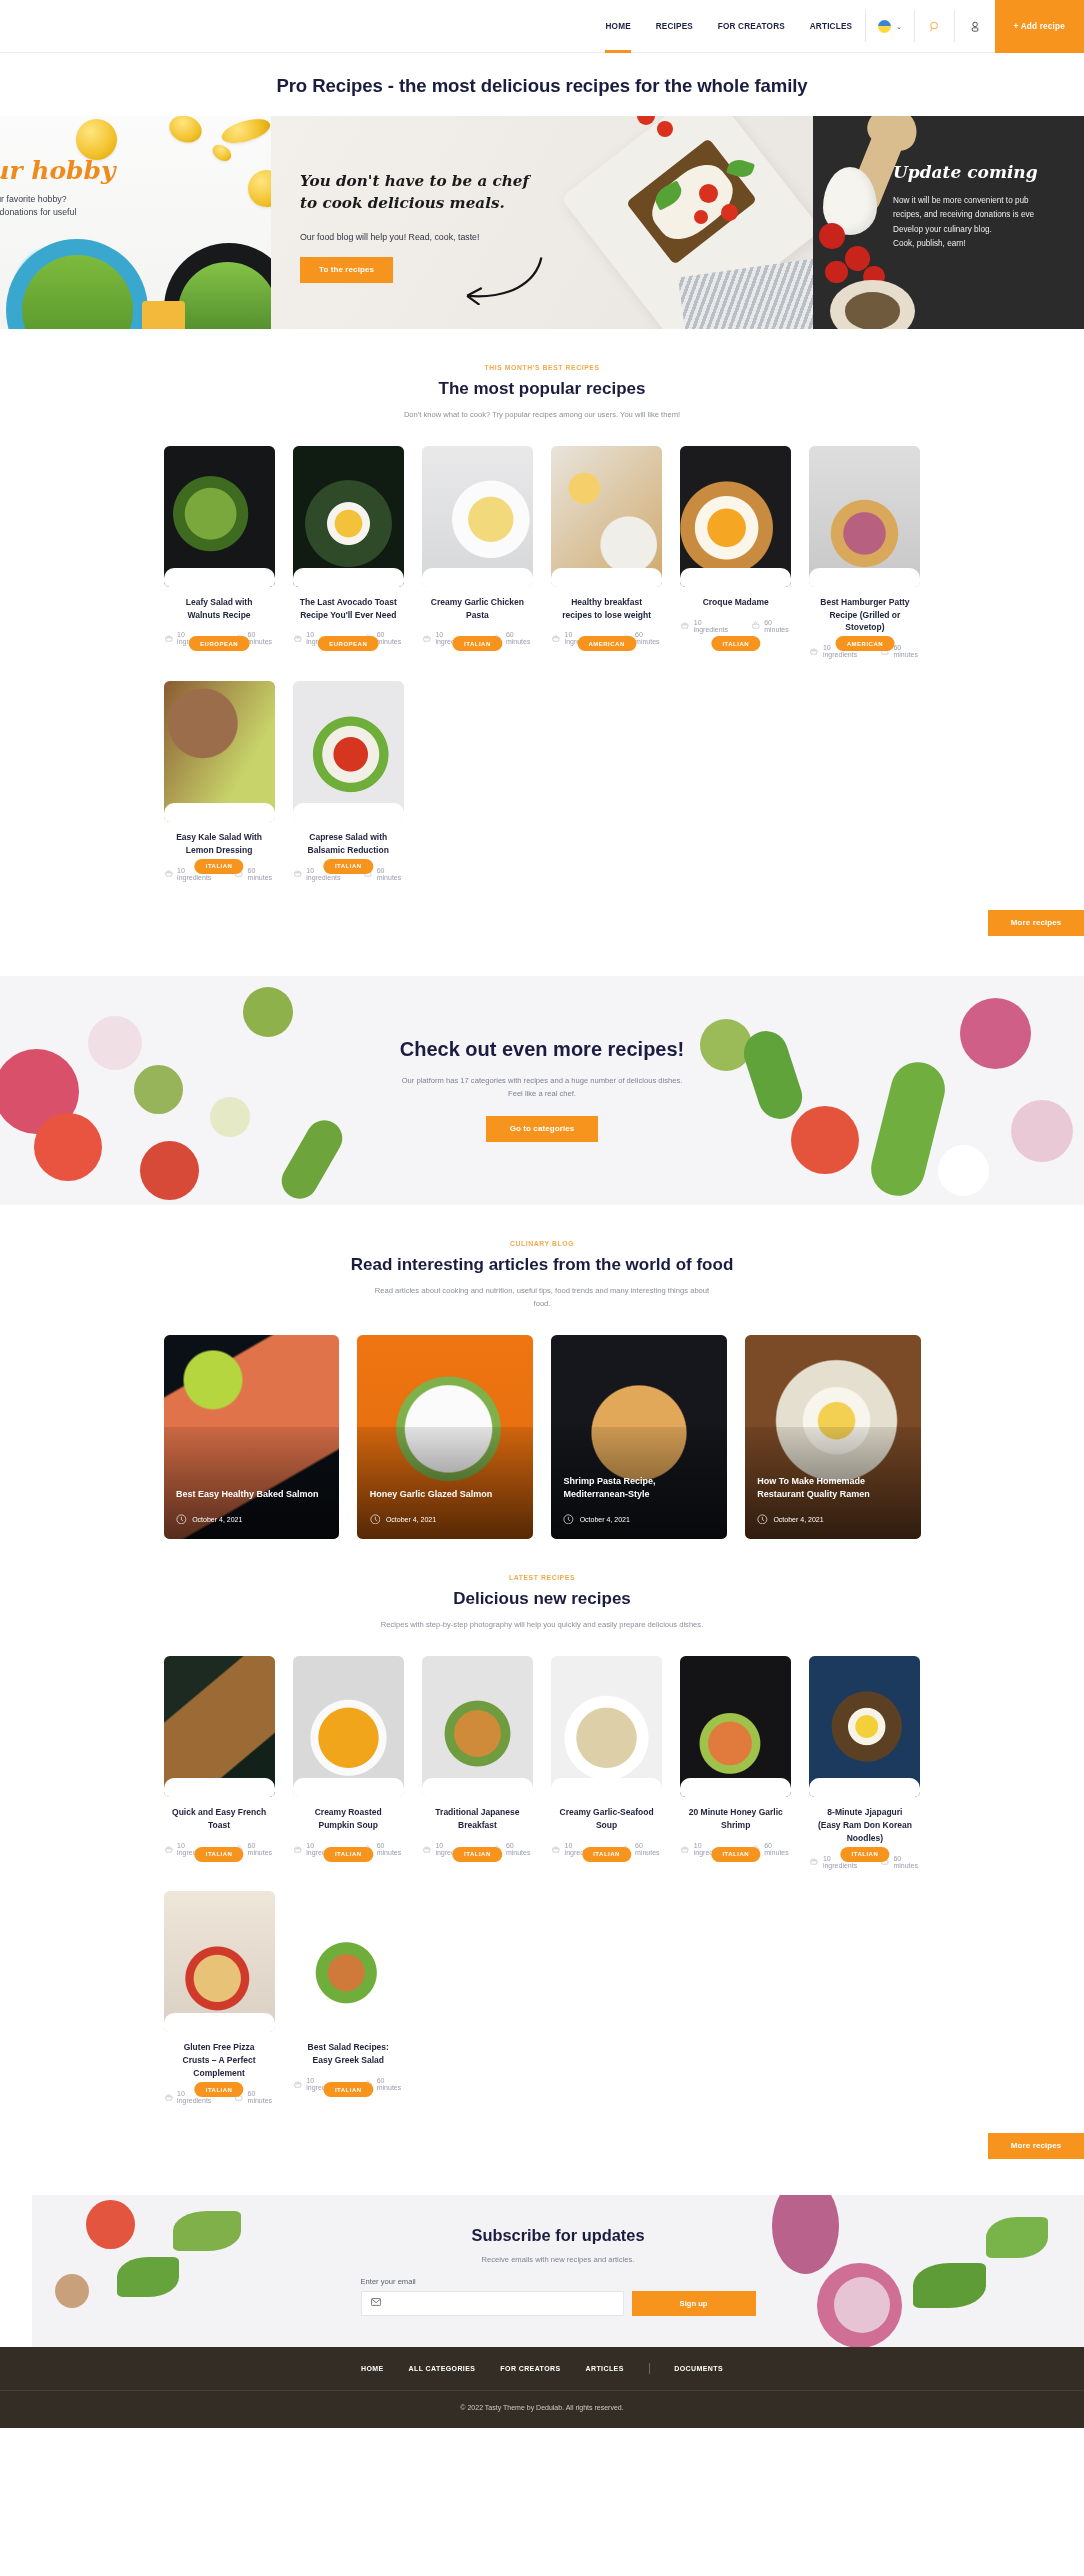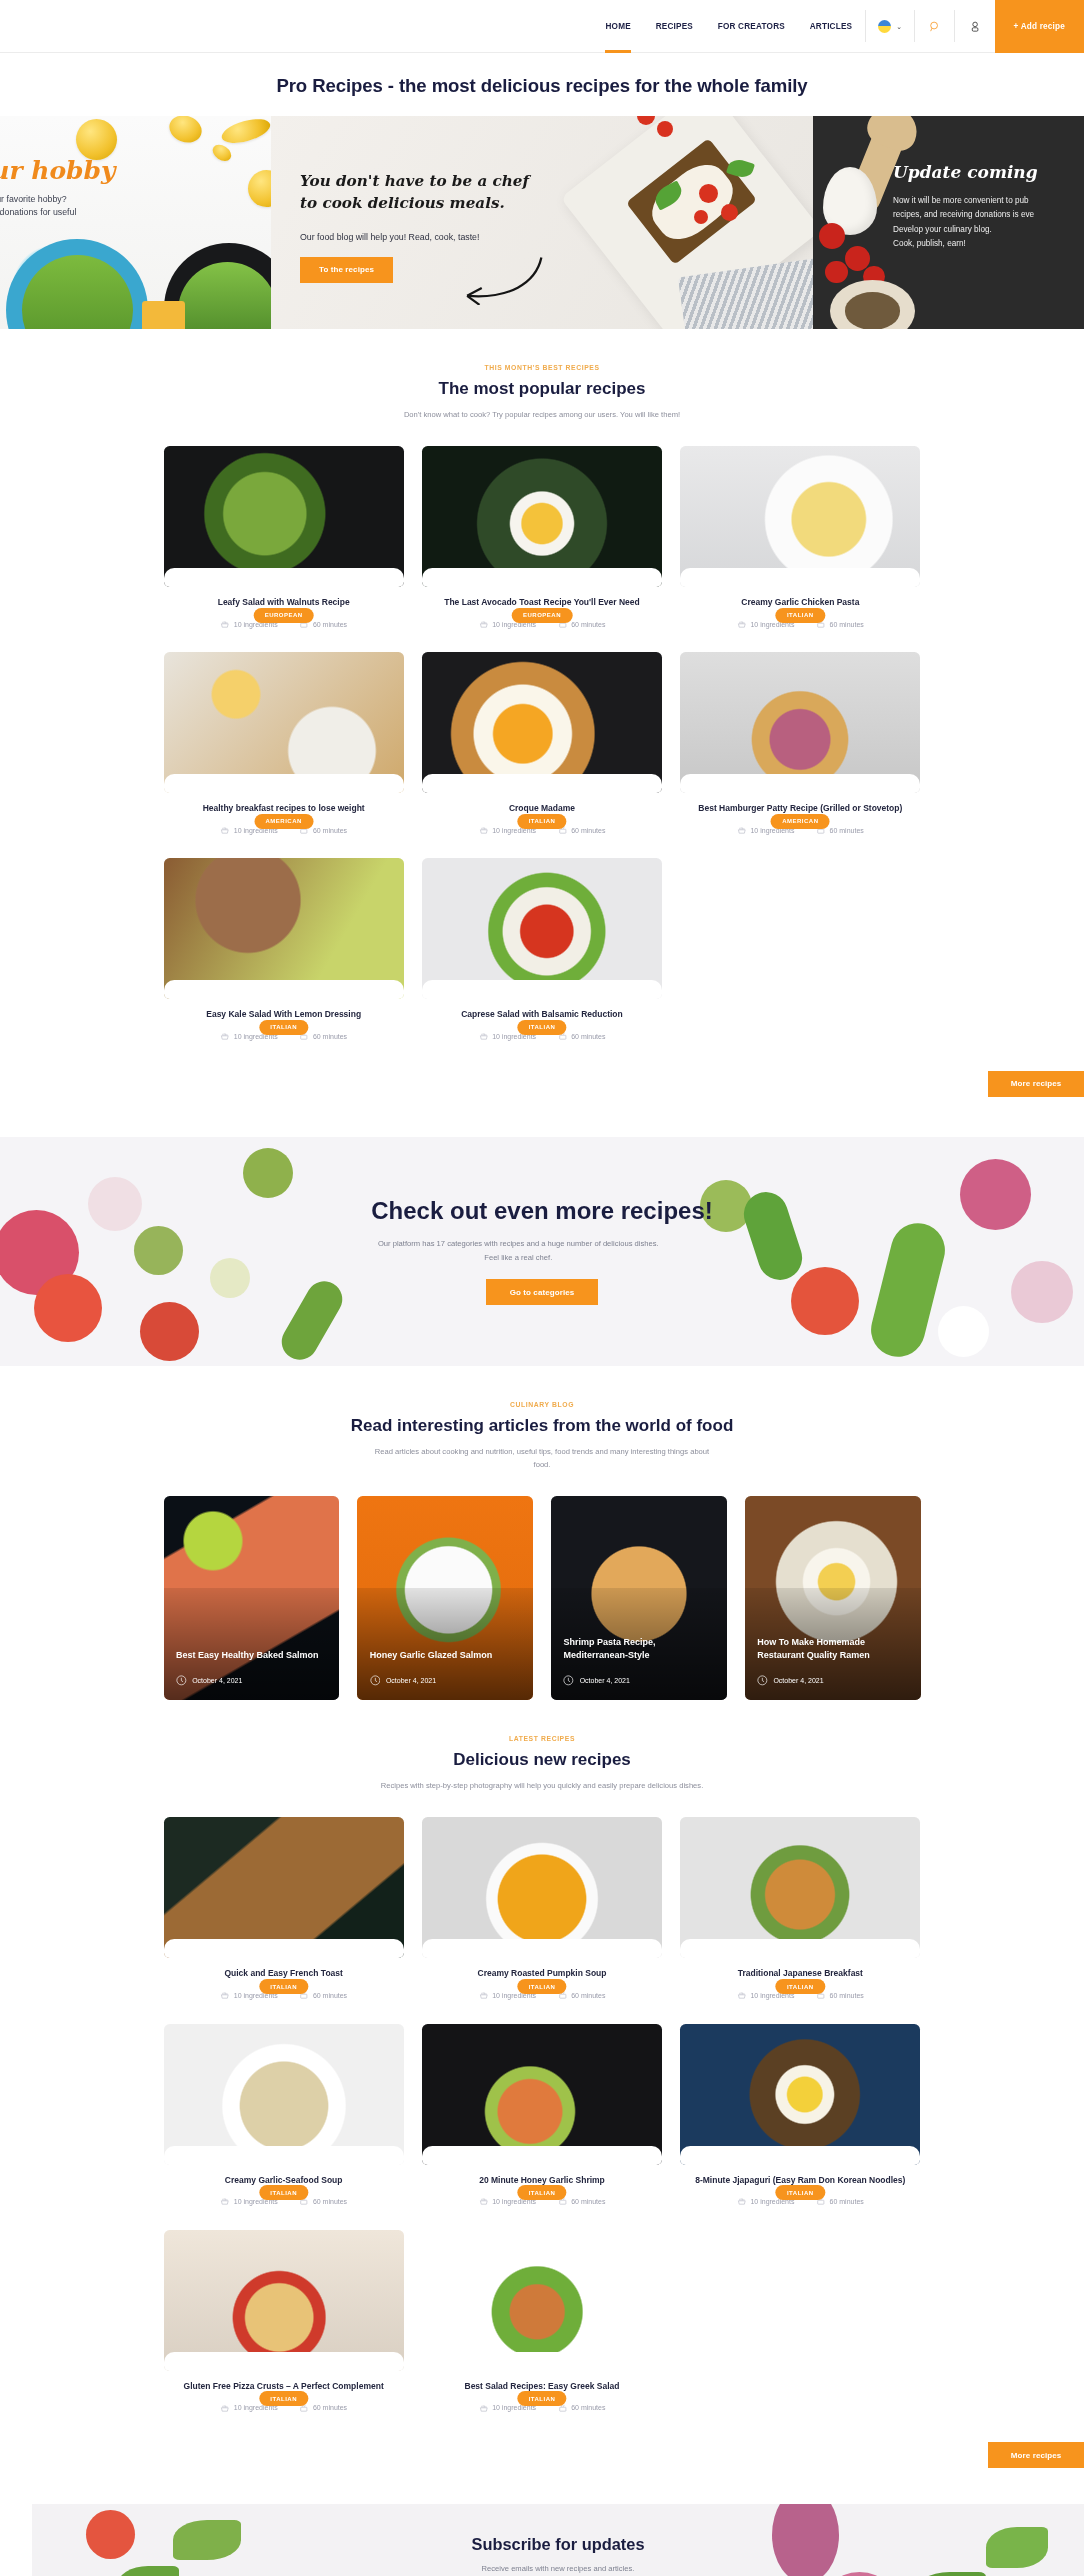--- a/index.html
+++ b/index.html
@@ -158,21 +158,21 @@
     text-align:center; font-size: 17px; font-weight: 800; margin-top: 8px; color:#1a1d40;
   }
   .sec-sub {
     text-align:center; font-size:7.6px; color:#8d8f9c; line-height:1.75;
     margin: 9px auto 0; max-width: 350px;
   }
 
   
   .grid {
     width: 757px; margin: 25px auto 0;
-    display: grid; grid-template-columns: repeat(3, 1fr); column-gap: 18px; row-gap: 22.6px;
+    display: grid; grid-template-columns: repeat(6, 1fr); column-gap: 18px; row-gap: 22.6px;
   }
   .card { position: relative; }
   .card-img {
     width: 100%; height: 141px; border-radius: 5.6px; overflow: hidden; position: relative;
     background: #d9d9d9;
   }
   .card-notch {
     position:absolute; left:0; right:0; bottom:0; height: 19px; background:#fff;
     border-top-left-radius: 10.2px; border-top-right-radius: 10.2px;
   }
@@ -195,21 +195,21 @@
 
   .center-btn { display:flex; justify-content:flex-end; margin-top: 29px; }
 
   
   .cta {
     margin-top: 40px; height: 229px; position: relative; overflow:hidden;
     background: #f5f4f7;
     display:flex; align-items:center; justify-content:center;
   }
   .cta-inner { text-align:center; position: relative; z-index: 4; }
-  .cta-title { font-size: 24px; font-weight: 800; color:#1a1d40; }
+  .cta-title { font-size: 20px; font-weight: 800; color:#1a1d40; }
   .cta-sub { font-size: 7.6px; color:#7e8190; line-height:1.8; margin-top: 12.4px; max-width: 294px; }
   .veg { position:absolute; border-radius:50%; }
 
   
   .art-grid {
     width: 757px; margin: 25px auto 0;
     display:grid; grid-template-columns: repeat(4, 1fr); column-gap: 18px;
   }
   .art-card {
     position:relative; height: 204px; border-radius: 5.6px; overflow:hidden;

